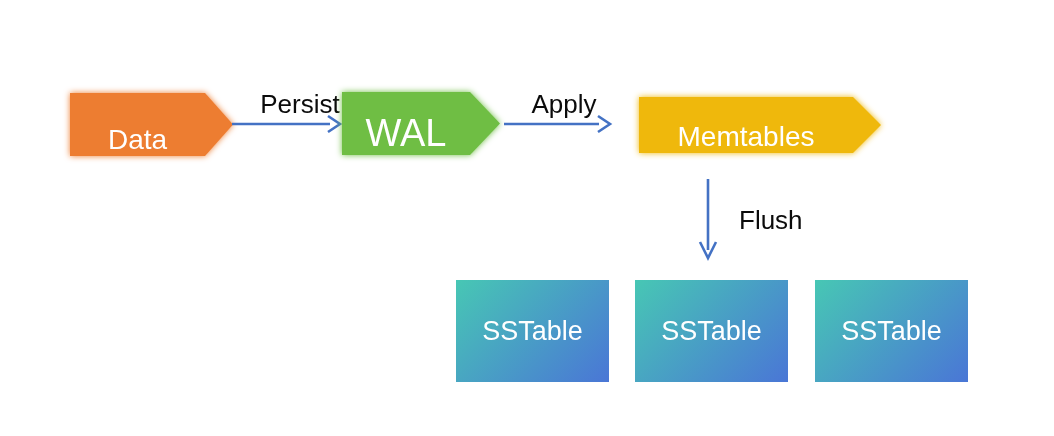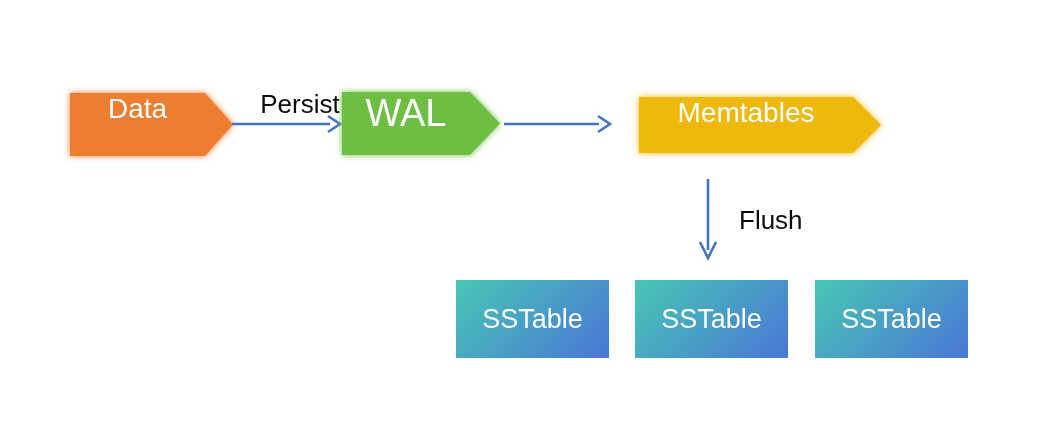--- a/index.html
+++ b/index.html
@@ -10,21 +10,21 @@
     height: 436px;
     background: var(--background, #ffffff);
     font-family: "Liberation Sans", sans-serif;
     overflow: hidden;
   }
 
   
   .chev-wrap { position: absolute; }
   .chev {
     width: 100%; height: 100%;
-    display: flex; align-items: flex-start; justify-content: center;
+    display: flex; align-items: flex-end; justify-content: center;
     color: var(--node-label, #ffffff);
     font-size: 28px;
     box-sizing: border-box;
   }
   .shape-data  { left: 70px;  top: 93px; width: 163px; height: 63px;
                  filter: drop-shadow(0 0 3px var(--node-data)); }
   .shape-data .chev {
     background: var(--node-data, #ED7D31);
     clip-path: polygon(0 0, calc(100% - 28px) 0, 100% 50%, calc(100% - 28px) 100%, 0 100%);
     padding-right: 28px;
@@ -62,21 +62,21 @@
     white-space: nowrap;
   }
   .label-persist { left: 244px; top: 89px;  width: 112px; }
   .label-apply   { left: 508px; top: 89px;  width: 112px; }
   .label-flush   { left: 731px; top: 205px; text-align: left; margin-left: 8px; }
 
   
   .sstable {
     position: absolute;
     top: 280px;
-    width: 153px; height: 78px;
+    width: 153px; height: 102px;
     background: linear-gradient(135deg, var(--sstable-from, #47C7B4), var(--sstable-to, #4A76D6));
     display: flex; align-items: center; justify-content: center;
     color: var(--node-label, #ffffff);
     font-size: 27px;
   }
   .sstable-1 { left: 456px; }
   .sstable-2 { left: 635px; }
   .sstable-3 { left: 815px; }
 </style>
 </head>
@@ -97,20 +97,21 @@
       <path d="M97 5 L109 13 L97 21"></path>
     </svg>
   </div>
 
   <div class="chev-wrap shape-wal">
     <div class="chev">
       <span>WAL</span>
     </div>
   </div>
 
+  <div class="edge-label label-apply">Apply</div>
   <div class="arrow arrow-apply">
     <svg width="110" height="26" viewBox="0 0 110 26">
       <path d="M1 13 H96"></path>
       <path d="M95 5 L107 13 L95 21"></path>
     </svg>
   </div>
 
   <div class="chev-wrap shape-memtables">
     <div class="chev">
       <span>Memtables</span>

